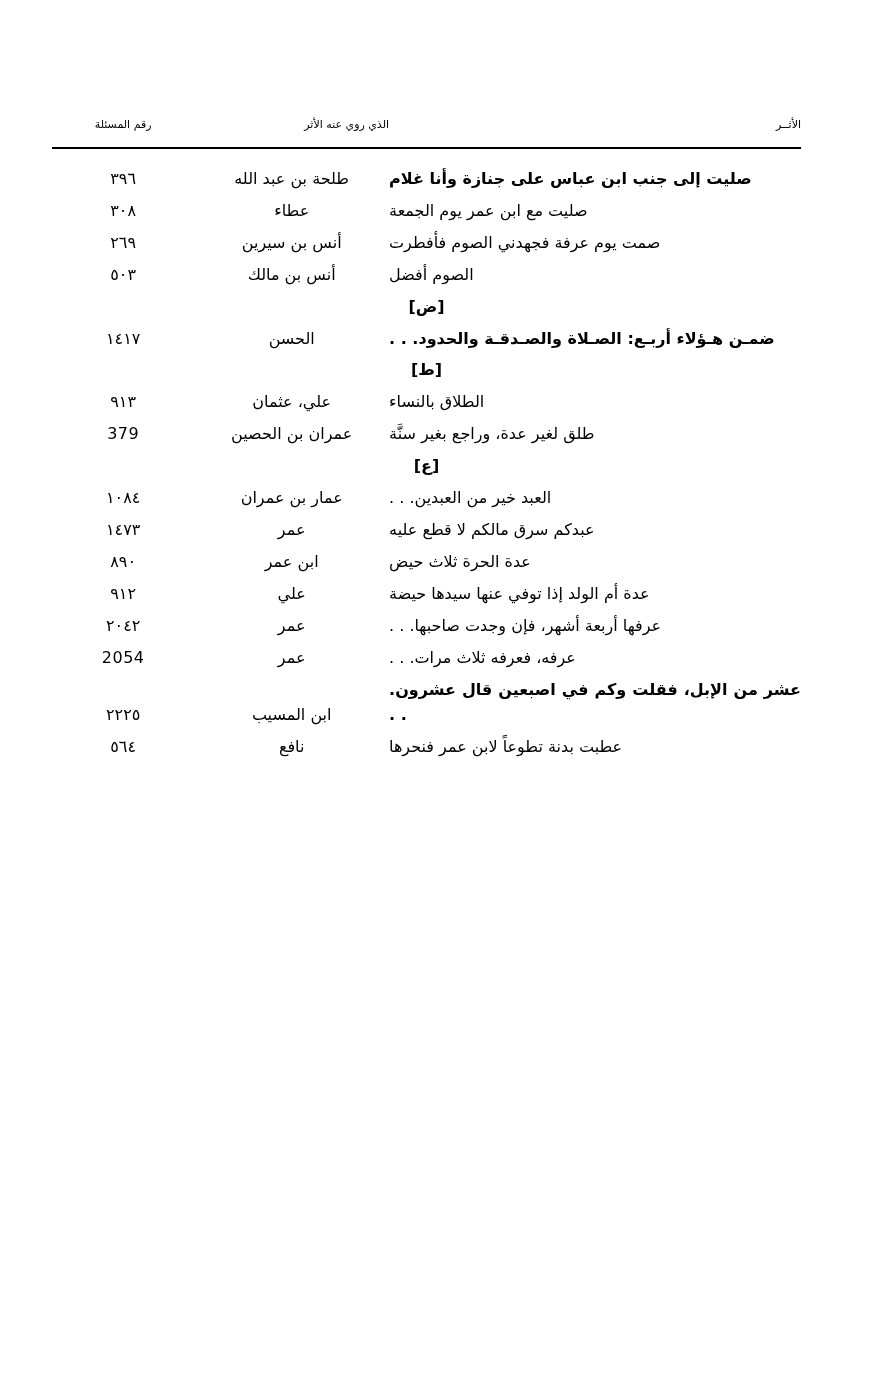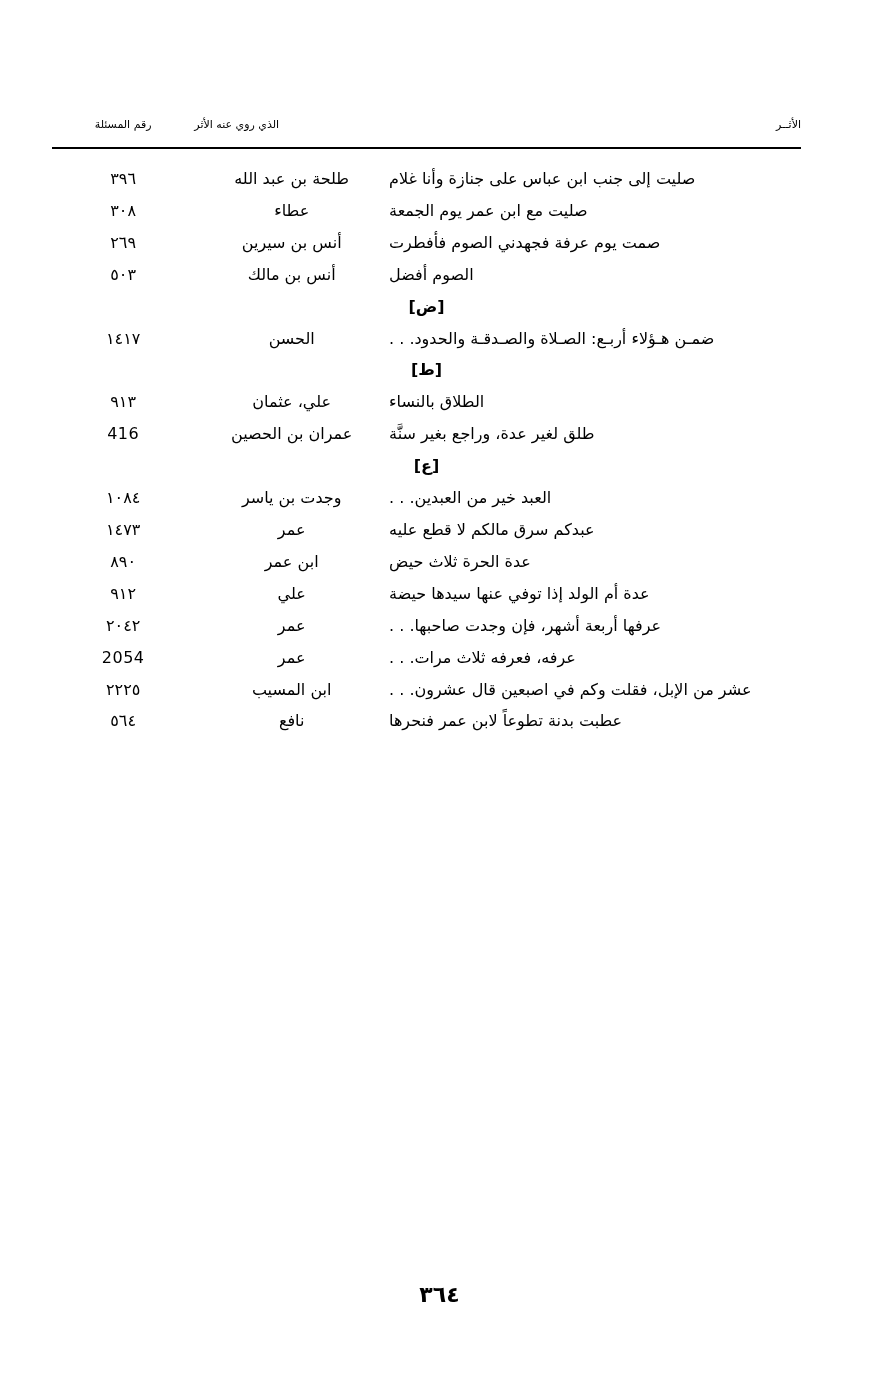--- a/index.html
+++ b/index.html
@@ -37,21 +37,21 @@
   .index-table col.c-num   { width: 19%; }
 
   .index-table thead th {
     font-size: 11px;
     font-weight: normal;
     padding: 0 0 16px 0;
     vertical-align: bottom;
     letter-spacing: 0px;
   }
   th.h-text { text-align: right; padding-left: 8px; }
-  th.h-nar  { text-align: left; margin-top: 44px; }
+  th.h-nar  { text-align: right; margin-top: 44px; }
   th.h-num  { text-align: center; }
 
   .rule-row td {
     padding: 0;
   }
   .rule {
     height: 0;
     border-top: 2.6px solid #000;
     margin-bottom: 14px;
   }
@@ -65,20 +65,21 @@
   }
   td.c-text {
     text-align: left;
     padding-left: 8px;
     direction: rtl;
     unicode-bidi: embed;
   }
   td.c-text.justify {
     text-align: justify;
     text-align-last: left;
+    font-weight: bold;
   }
   td.c-nar {
     text-align: center;
     font-size: 16.5px;
   }
   td.c-num {
     text-align: center;
     font-size: 16.5px;
     letter-spacing: 0.5px;
   }
@@ -159,28 +160,28 @@
           <td class="section" colspan="3">[ط]</td>
         </tr>
         <tr>
           <td class="c-text">الطلاق بالنساء</td>
           <td class="c-nar">علي، عثمان</td>
           <td class="c-num">٩١٣</td>
         </tr>
         <tr>
           <td class="c-text">طلق لغير عدة، وراجع بغير سنَّة</td>
           <td class="c-nar">عمران بن الحصين</td>
-          <td class="c-num">416</td>
+          <td class="c-num">379</td>
         </tr>
         <tr>
           <td class="section" colspan="3">[ع]</td>
         </tr>
         <tr>
           <td class="c-text">العبد خير من العبدين. . .</td>
-          <td class="c-nar">وجدت بن ياسر</td>
+          <td class="c-nar">عمار بن عمران</td>
           <td class="c-num">١٠٨٤</td>
         </tr>
         <tr>
           <td class="c-text">عبدكم سرق مالكم لا قطع عليه</td>
           <td class="c-nar">عمر</td>
           <td class="c-num">١٤٧٣</td>
         </tr>
         <tr>
           <td class="c-text">عدة الحرة ثلاث حيض</td>
           <td class="c-nar">ابن عمر</td>
@@ -207,14 +208,13 @@
           <td class="c-num">٢٢٢٥</td>
         </tr>
         <tr>
           <td class="c-text">عطبت بدنة تطوعاً لابن عمر فنحرها</td>
           <td class="c-nar">نافع</td>
           <td class="c-num">٥٦٤</td>
         </tr>
       </tbody>
   </table>
 
-  <div class="folio">٣٦٤</div>
 </div>
 
 </body></html>

